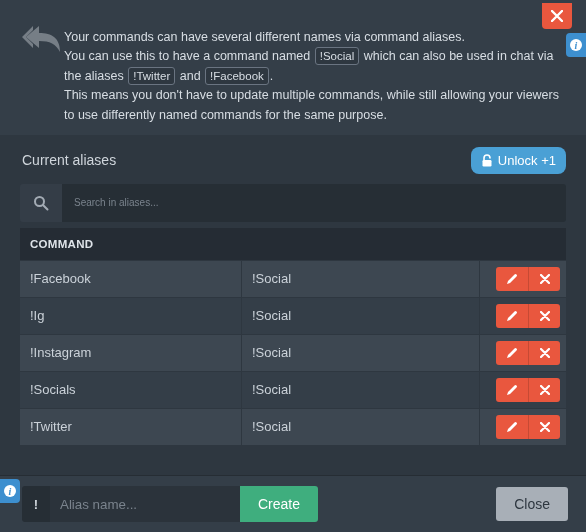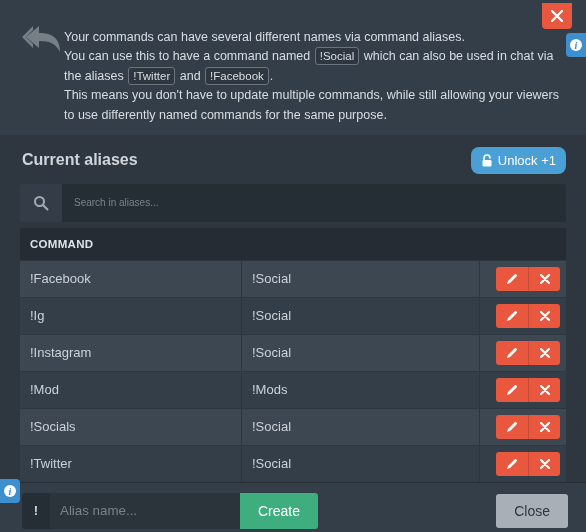--- a/index.html
+++ b/index.html
@@ -69,22 +69,22 @@
     margin: 0 1px;
   }
 
   .section-head {
     display: flex;
     align-items: center;
     justify-content: space-between;
     padding: 12px 20px 10px 22px;
   }
   .section-head h2 {
-    font-weight: 700;
-    font-size: 16px;
+    font-weight: 400;
+    font-size: 14px;
     color: #cfd5db;
   }
   .head-right { display: flex; align-items: center; gap: 10px; }
   .slots {
     font-size: 12px;
     color: #b7bec7;
     border-bottom: 1px dotted #8a929b;
     padding-bottom: 1px;
   }
   .unlock-btn {
@@ -327,38 +327,20 @@
               </div>
               <div class="act-btn">
                 <svg width="10" height="10" viewBox="0 0 10 10">
                   <path d="M1 1 L9 9 M9 1 L1 9" stroke="#fff" stroke-width="2.2" stroke-linecap="round"></path>
                 </svg>
               </div>
             </div>
           </div>
         </div>
         <div class="trow">
-          <div class="col-alias">!Mod</div>
-          <div class="col-cmd">!Mods</div>
-          <div class="col-act">
-            <div class="act-group">
-              <div class="act-btn">
-                <svg width="12" height="12" viewBox="0 0 12 12">
-                  <path d="M1 11 L2 8 L8.5 1.5 a1.4 1.4 0 0 1 2 2 L4 10 Z" fill="#fff"></path>
-                </svg>
-              </div>
-              <div class="act-btn">
-                <svg width="10" height="10" viewBox="0 0 10 10">
-                  <path d="M1 1 L9 9 M9 1 L1 9" stroke="#fff" stroke-width="2.2" stroke-linecap="round"></path>
-                </svg>
-              </div>
-            </div>
-          </div>
-        </div>
-        <div class="trow">
           <div class="col-alias">!Socials</div>
           <div class="col-cmd">!Social</div>
           <div class="col-act">
             <div class="act-group">
               <div class="act-btn">
                 <svg width="12" height="12" viewBox="0 0 12 12">
                   <path d="M1 11 L2 8 L8.5 1.5 a1.4 1.4 0 0 1 2 2 L4 10 Z" fill="#fff"></path>
                 </svg>
               </div>
               <div class="act-btn">

